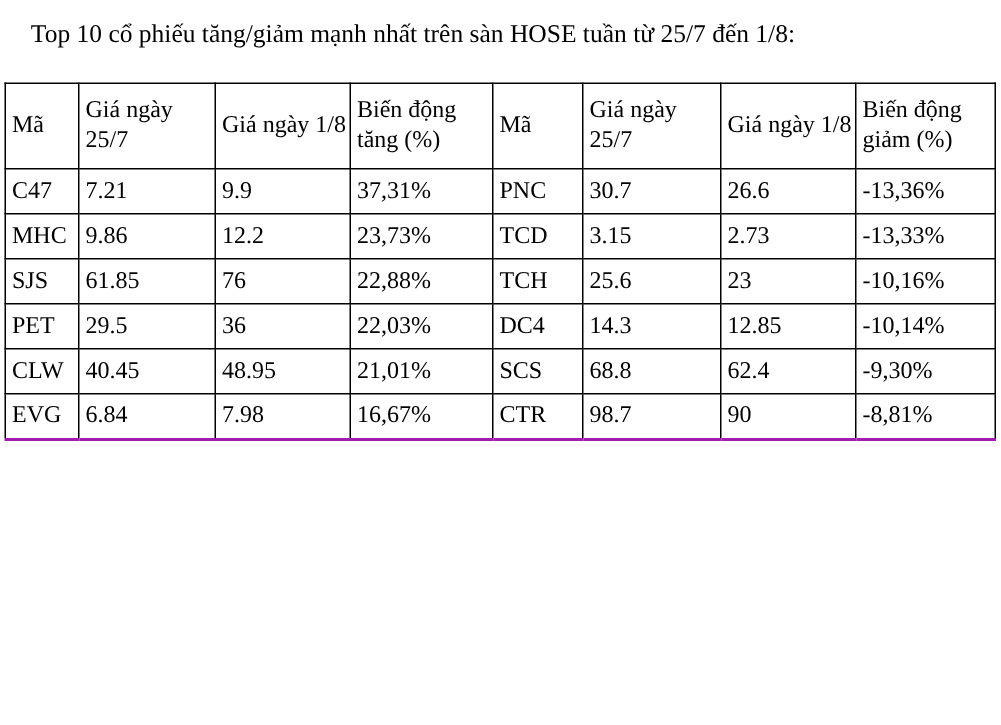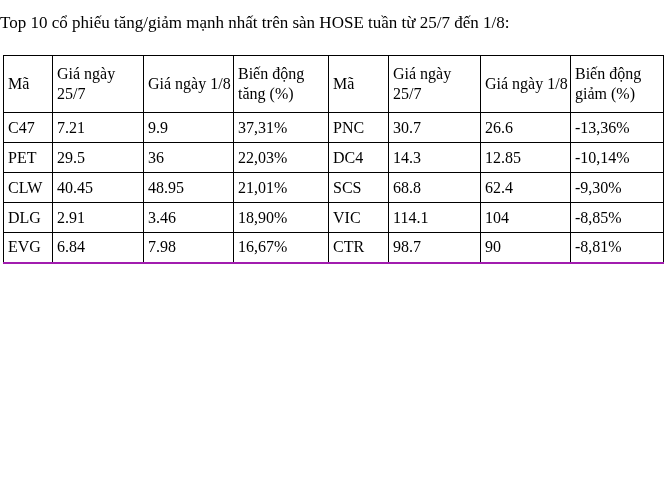--- a/index.html
+++ b/index.html
@@ -13,21 +13,21 @@
     position: relative;
     font-family: "Liberation Serif", serif;
     color: #000000;
     overflow: hidden;
   }
   .doc-title {
     position: absolute;
     top: 13px;
     left: 0;
     width: 530px;
-    text-align: left;
+    text-align: right;
     font-size: 17px;
     font-weight: normal;
     color: #000000;
     white-space: nowrap;
   }
   table.stock-table {
     position: absolute;
     top: 55px;
     left: 3px;
     width: 660px;
@@ -90,50 +90,60 @@
         <td>C47</td>
         <td>7.21</td>
         <td>9.9</td>
         <td>37,31%</td>
         <td>PNC</td>
         <td>30.7</td>
         <td>26.6</td>
         <td>-13,36%</td>
       </tr>
       <tr>
+        <td>MHC</td>
+        <td>9.86</td>
+        <td>12.2</td>
+        <td>23,73%</td>
+        <td>TCD</td>
+        <td>3.15</td>
+        <td>2.73</td>
+        <td>-13,33%</td>
+      </tr>
+      <tr>
+        <td>SJS</td>
+        <td>61.85</td>
+        <td>76</td>
+        <td>22,88%</td>
+        <td>TCH</td>
+        <td>25.6</td>
+        <td>23</td>
+        <td>-10,16%</td>
+      </tr>
+      <tr>
         <td>PET</td>
         <td>29.5</td>
         <td>36</td>
         <td>22,03%</td>
         <td>DC4</td>
         <td>14.3</td>
         <td>12.85</td>
         <td>-10,14%</td>
       </tr>
       <tr>
         <td>CLW</td>
         <td>40.45</td>
         <td>48.95</td>
         <td>21,01%</td>
         <td>SCS</td>
         <td>68.8</td>
         <td>62.4</td>
         <td>-9,30%</td>
       </tr>
       <tr>
-        <td>DLG</td>
-        <td>2.91</td>
-        <td>3.46</td>
-        <td>18,90%</td>
-        <td>VIC</td>
-        <td>114.1</td>
-        <td>104</td>
-        <td>-8,85%</td>
-      </tr>
-      <tr>
         <td>EVG</td>
         <td>6.84</td>
         <td>7.98</td>
         <td>16,67%</td>
         <td>CTR</td>
         <td>98.7</td>
         <td>90</td>
         <td>-8,81%</td>
       </tr>
     </tbody>

